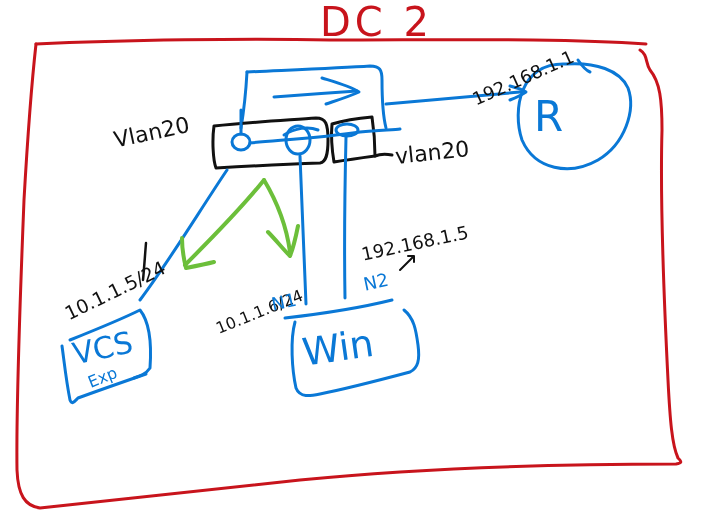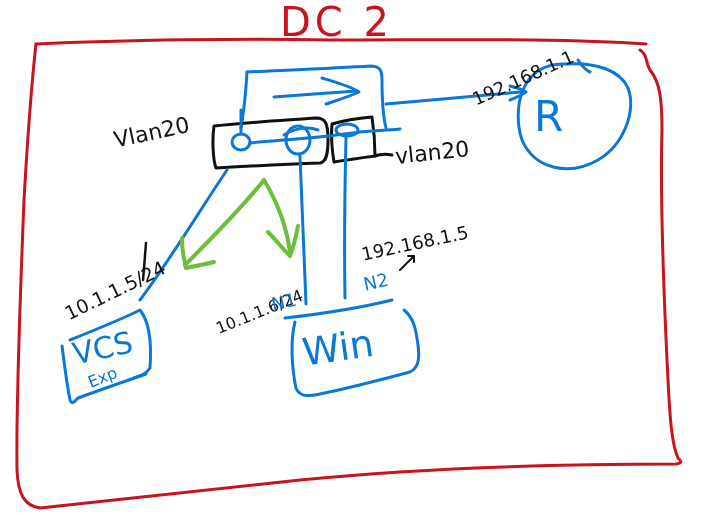--- a/index.html
+++ b/index.html
@@ -6,21 +6,21 @@
     body { width: 705px; height: 526px; overflow: hidden; position: relative; font-family: "DejaVu Sans", sans-serif; }
     #canvas { position: absolute; left: 0; top: 0; width: 705px; height: 526px; }
     .stroke { fill: none; stroke-linecap: round; stroke-linejoin: round; }
     .red { stroke: #c8141c; stroke-width: 3; }
     .blue { stroke: #0a78d6; stroke-width: 3; }
     .black { stroke: #111111; stroke-width: 3; }
     .green { stroke: #6cbf3a; stroke-width: 4; }
     .lbl { position: absolute; white-space: nowrap; font-family: "DejaVu Sans", sans-serif; line-height: 1; }
     .lbl-black { color: #111111; }
     .lbl-blue { color: #0a78d6; }
-    .lbl-red { color: #c8141c; }
+    .lbl-red { color: #c8141c; margin-left: 40px; }
   </style>
 </head>
 <body>
 
 <svg id="canvas" viewBox="0 0 705 526" xmlns="http://www.w3.org/2000/svg">
 
   <g>
     <path class="stroke red" d="M36,44 C120,40 250,38 330,40 C450,40 560,38 646,44"></path>
     <path class="stroke red" d="M640,50 C648,55 645,62 650,70 C660,82 662,100 662,130 C660,200 664,300 668,380 C670,420 672,445 678,458 C682,462 682,463 676,464 C560,464 420,468 300,480 C200,490 120,500 40,508 C25,506 18,495 17,470 C16,400 20,300 24,200 C28,130 32,80 36,44"></path>
   </g>

